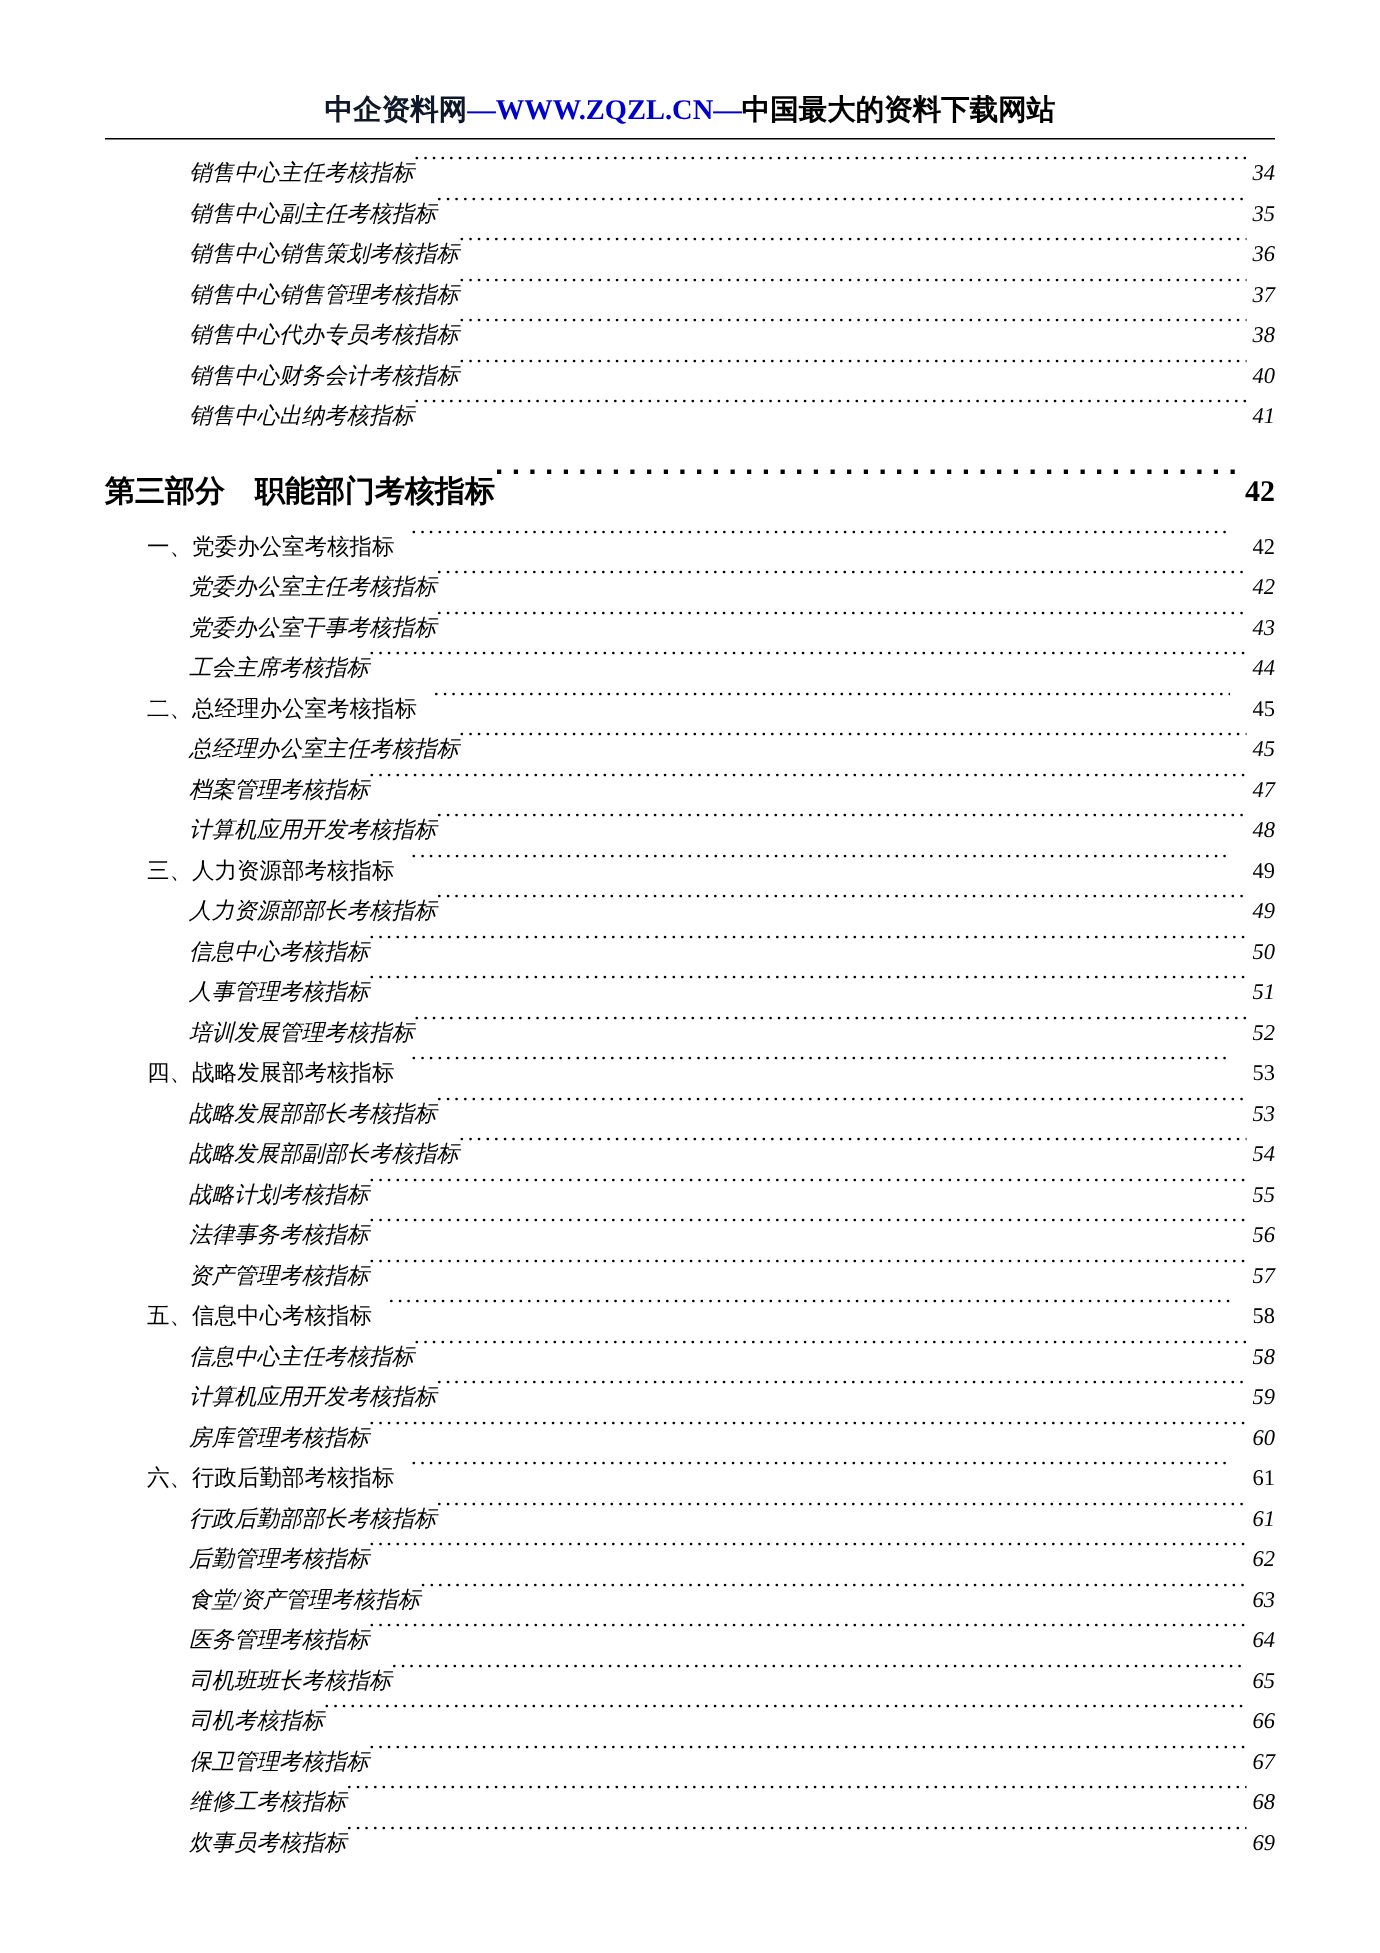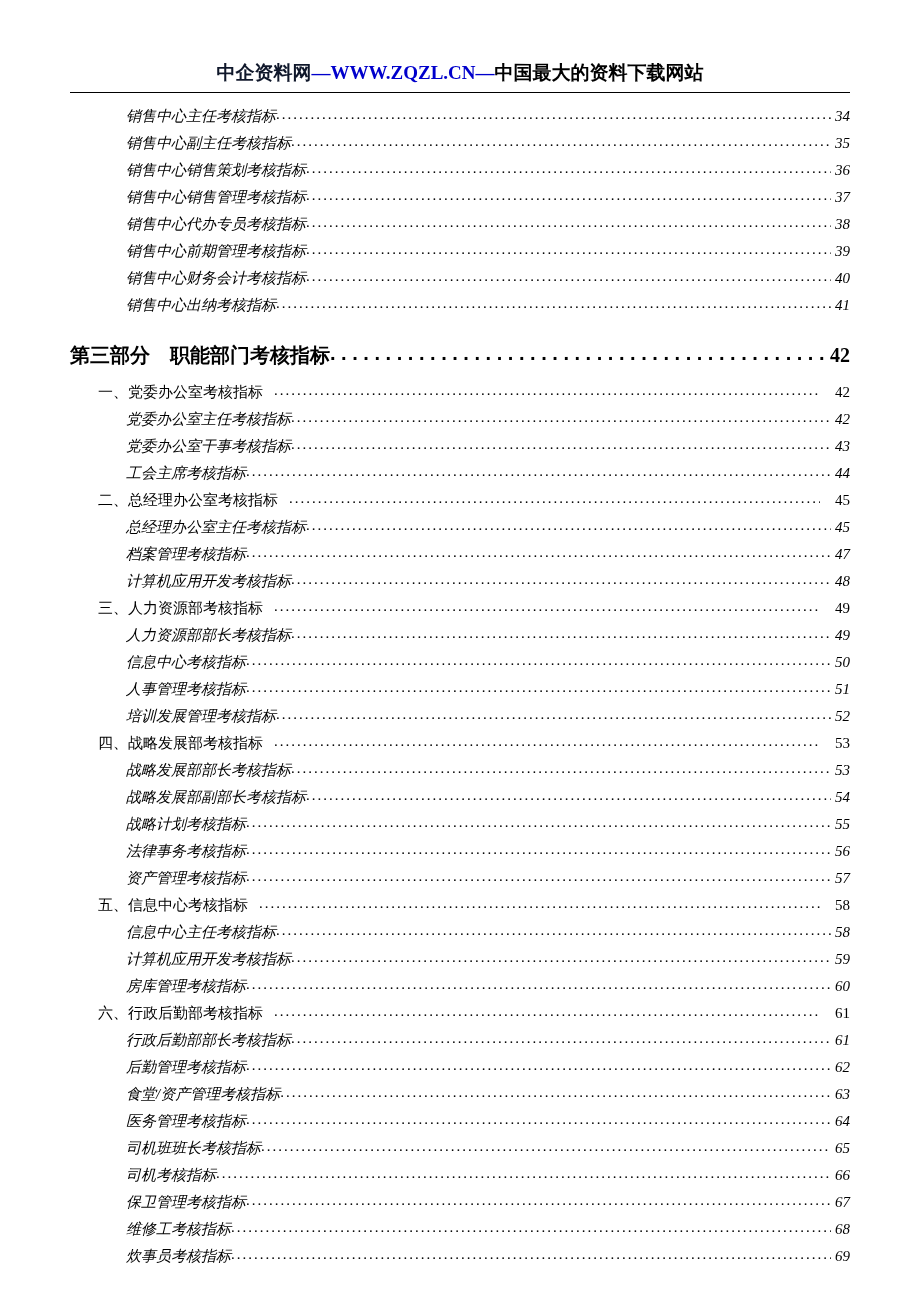--- a/index.html
+++ b/index.html
@@ -21,21 +21,21 @@
     font-weight: bold;
     font-size: 19px;
   }
   .header { padding-bottom: 6px; border-bottom: 1px solid #000; margin-bottom: 6px; }
   .brand-red { color: #0f172a; }
   .brand-blue { color: #0000cc; font-family: "Times New Roman", serif; }
   .brand-black { color: #000; }
   .toc { font-size: 15px; line-height: 1.8; margin-top: 10px; }
   .toc-row {
     display: flex;
-    align-items: flex-end;
+    align-items: flex-start;
     white-space: nowrap;
   }
   .toc-label { flex: 0 0 auto; }
   .toc-leader {
     flex: 1 1 auto;
     overflow: hidden;
     position: relative;
     height: 1em;
   }
   .toc-leader::after {
@@ -98,25 +98,20 @@
         <span class="toc-label">销售中心销售管理考核指标</span>
         <span class="toc-leader"></span>
         <span class="toc-page">37</span>
       </div>
       <div class="toc-row level-item">
         <span class="toc-label">销售中心代办专员考核指标</span>
         <span class="toc-leader"></span>
         <span class="toc-page">38</span>
       </div>
       <div class="toc-row level-item">
-        <span class="toc-label">销售中心前期管理考核指标</span>
-        <span class="toc-leader"></span>
-        <span class="toc-page">39</span>
-      </div>
-      <div class="toc-row level-item">
         <span class="toc-label">销售中心财务会计考核指标</span>
         <span class="toc-leader"></span>
         <span class="toc-page">40</span>
       </div>
       <div class="toc-row level-item">
         <span class="toc-label">销售中心出纳考核指标</span>
         <span class="toc-leader"></span>
         <span class="toc-page">41</span>
       </div>
       <div class="toc-row level-part">

